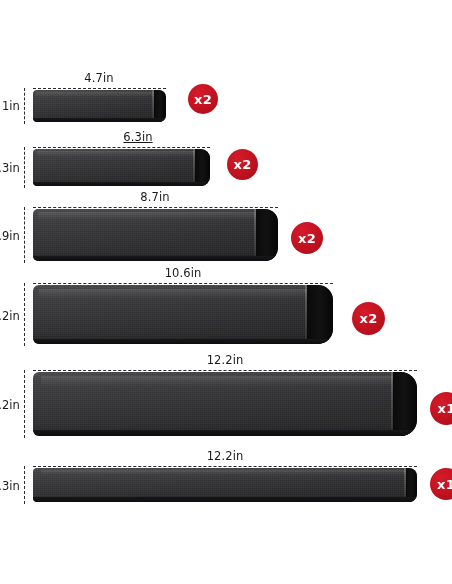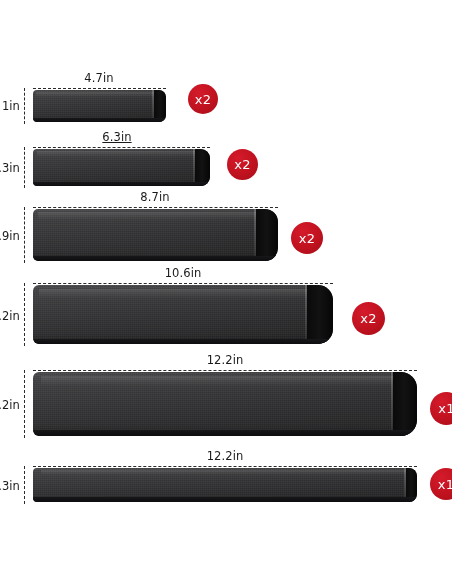--- a/index.html
+++ b/index.html
@@ -123,21 +123,21 @@
 
   
   .qty-badge {
     position: absolute;
     border-radius: 50%;
     display: flex;
     align-items: center;
     justify-content: center;
     color: #ffffff;
     font-size: 13px;
-    font-weight: 400;
+    font-weight: 700;
     letter-spacing: .2px;
     background: radial-gradient(circle at 36% 30%, #d41b2b 0%, #c2121f 52%, #a60d1a 100%);
   }
 </style>
 </head>
 <body>
 
 <div id="canvas">
 
   <div class="row" style="left:33px; top:88px; width:133px; height:36px;">
@@ -152,21 +152,21 @@
       <div class="rail" style="height:4px; border-radius:0 0 4px 4px;"></div>
     </div>
 
     <div class="qty-badge" style="left:155px; top:-4px; width:30px; height:30px;">
       <span>x2</span>
     </div>
   </div>
 
   <div class="row" style="left:33px; top:147px; width:177px; height:41px;">
     <div class="width-line" style="width:177px;"></div>
-    <div class="width-label" style="left:84px;text-decoration:underline;">6.3in</div>
+    <div class="width-label" style="left:105px;text-decoration:underline;">6.3in</div>
     <div class="height-line" style="left:-9px; top:0px; height:41px;"></div>
     <div class="height-label" style="left:-13px; top:21px;">1.3in</div>
 
     <div class="sheath" style="left:0; top:2px; width:177px; height:37px; border-radius:4px 9px 9px 4px;">
       <div class="mouth" style="width:15px; border-radius:0 8px 8px 0;"></div>
       <div class="mouth-lip" style="right:15px;"></div>
       <div class="rail" style="height:4px; border-radius:0 0 4px 4px;"></div>
     </div>
 
     <div class="qty-badge" style="left:194px; top:2px; width:31px; height:31px;">

